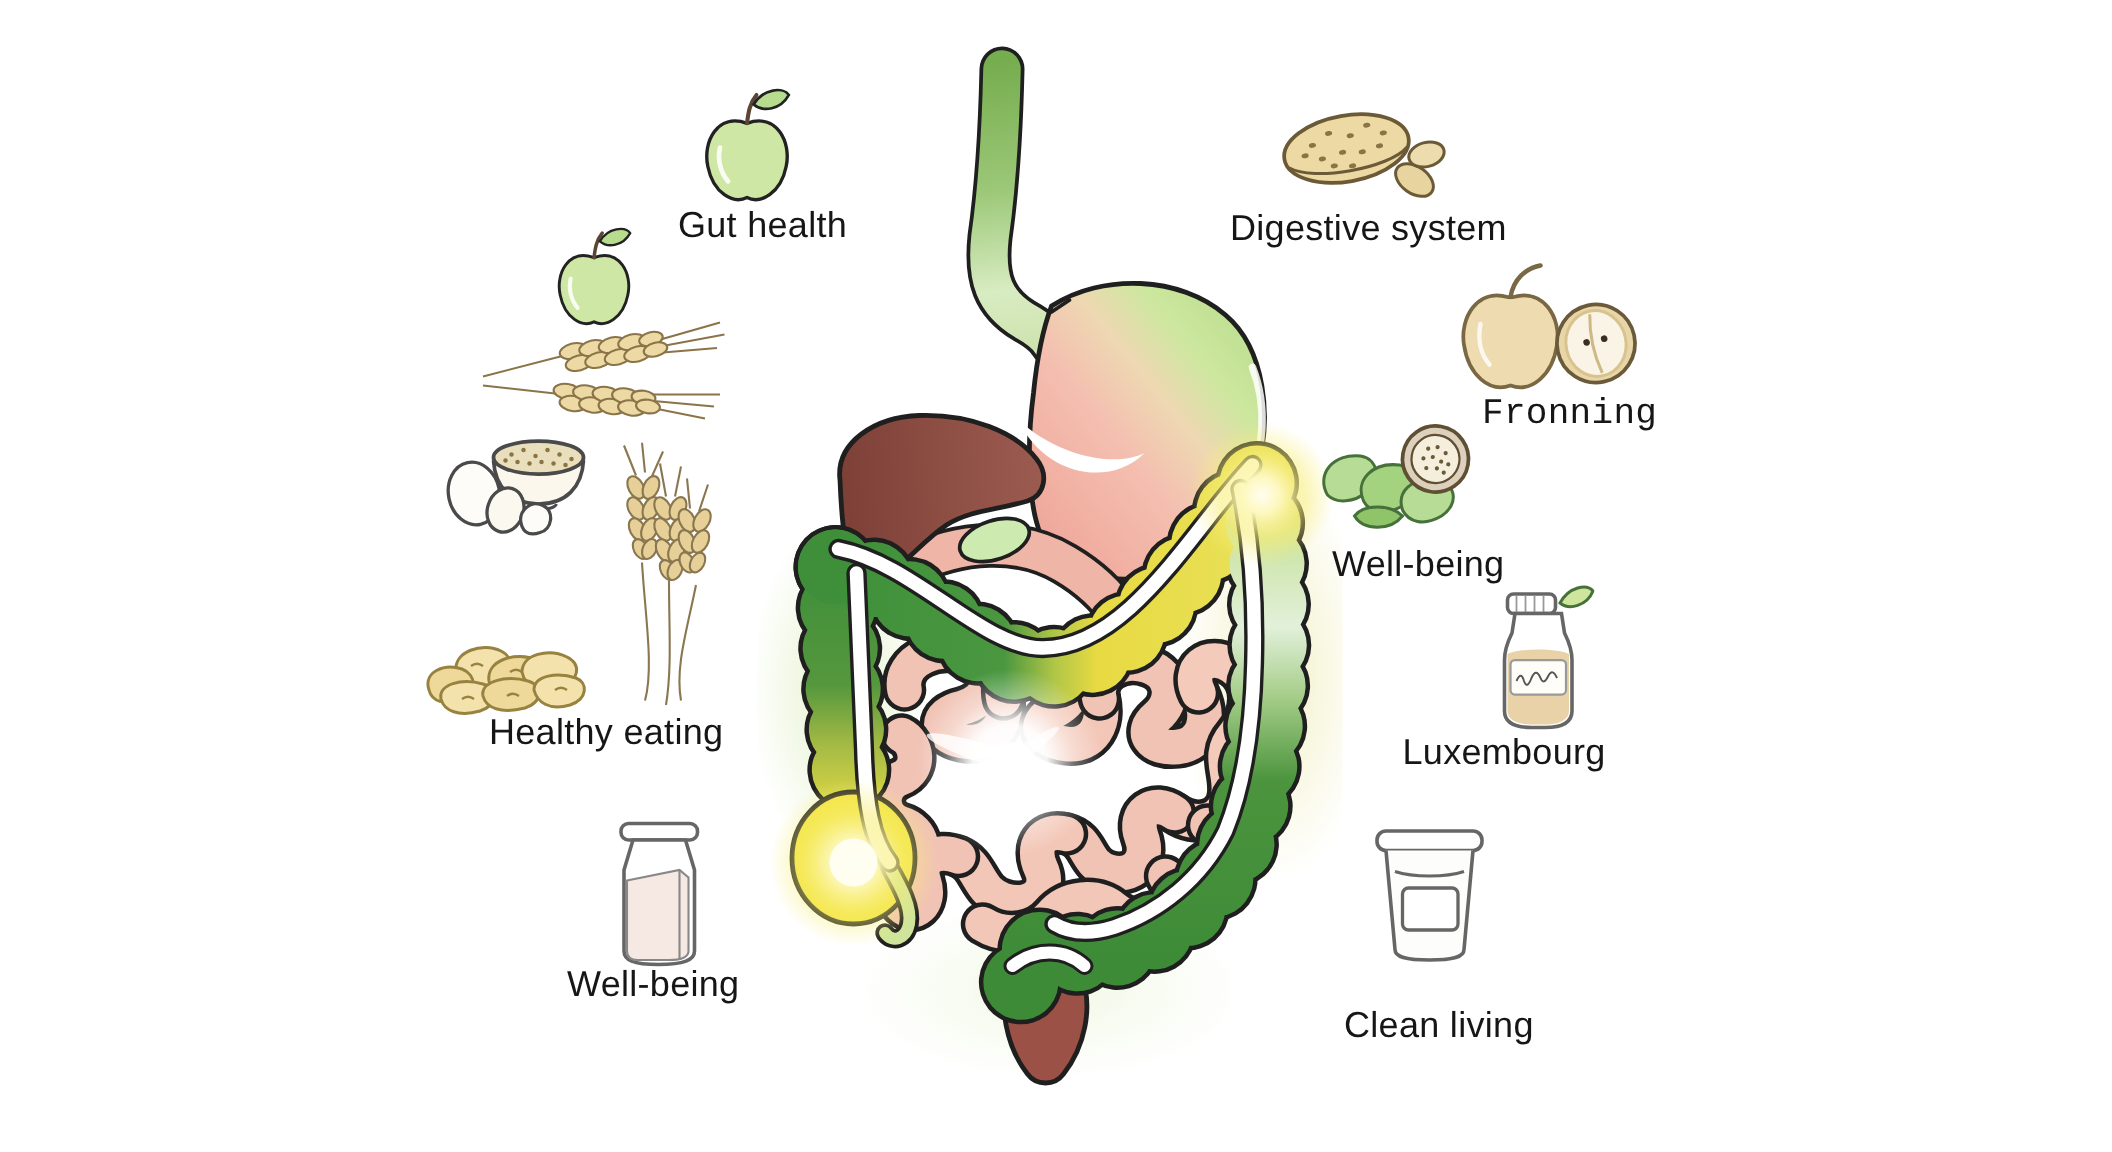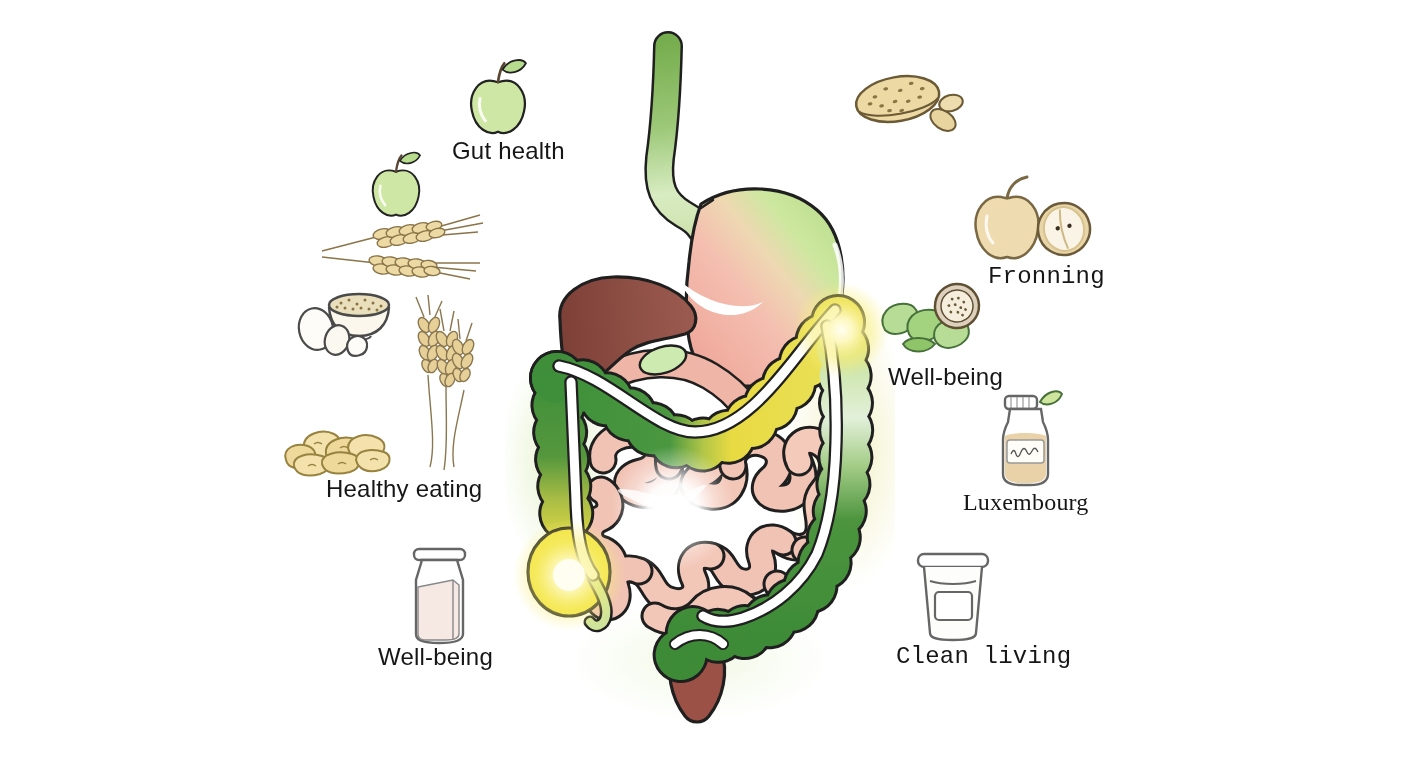--- a/index.html
+++ b/index.html
@@ -217,20 +217,21 @@
           <ellipse cx="72" cy="36" rx="2.4" ry="1.6"></ellipse>
             <ellipse cx="22" cy="34" rx="2.4" ry="1.6"></ellipse>
           <ellipse cx="52" cy="46" rx="2.4" ry="1.6"></ellipse>
             <ellipse cx="40" cy="44" rx="2.4" ry="1.6"></ellipse>
         </g>
       </g>
       <ellipse cx="95" cy="55" rx="14" ry="9" transform="rotate(35 95 55)" fill="#e7d49e" stroke="#6b5a35" stroke-width="2"></ellipse>
       <ellipse cx="103" cy="38" rx="12" ry="8" transform="rotate(-15 103 38)" fill="#edddae" stroke="#6b5a35" stroke-width="2"></ellipse>
     </svg>
   </div>
+  <div class="caption" style="left:820px;top:140px;">Digestive system</div>
 
   <div class="icon" style="left:363px;top:150px;width:66px;height:70px;">
     <svg viewBox="0 0 80 90">
       <path d="M40,28 C18,20 7,42 11,60 C15,80 30,88 40,83 C50,88 65,80 69,60 C73,42 62,20 40,28 Z" fill="#cfe7a4" stroke="#222" stroke-width="2.5"></path>
       <path d="M40,28 C41,20 42,13 47,7" fill="none" stroke="#5a4632" stroke-width="3" stroke-linecap="round"></path>
       <path d="M45,14 C52,2 67,1 71,7 C65,18 52,20 45,14 Z" fill="#b7dc8e" stroke="#222" stroke-width="2"></path>
       <path d="M20,46 C18,54 20,64 26,71" fill="none" stroke="#ffffff" stroke-width="3.5" stroke-linecap="round" opacity=".85"></path>
     </svg>
   </div>
 
@@ -394,21 +395,21 @@
           <line x1="29" y1="9" x2="29" y2="20"></line>
           <line x1="35" y1="9" x2="35" y2="20"></line>
           <line x1="41" y1="9" x2="41" y2="20"></line>
         </g>
       <path d="M22,21 L20,34 C17,40 15,45 15,52 L15,86 C15,93 21,97 33,97 L42,97 C54,97 60,93 60,86 L60,52 C60,45 58,40 55,34 L53,21 Z" fill="#ffffff" stroke="#666" stroke-width="2.4"></path>
       <path d="M17,48 C24,44 51,44 58,48 L58,86 C58,91 53,95 42,95 L33,95 C22,95 17,91 17,86 Z" fill="#e9d2a8"></path>
       <rect x="19" y="52" width="37" height="23" rx="3" fill="#fffdf8" stroke="#999" stroke-width="1.5"></rect>
       <path d="M23,66 q3,-7 5,0 q2,6 5,-2 q3,-7 6,0 q2,5 5,-1 q3,-6 6,1" fill="none" stroke="#555" stroke-width="1.3"></path>
     </svg>
   </div>
-  <div class="caption" style="left:963px;top:489px;font-family:Liberation Serif, serif;">Luxembourg</div>
+  <div class="caption" style="left:935px;top:489px;">Luxembourg</div>
 
   <div class="icon" style="left:278px;top:408px;width:130px;height:75px;">
     <svg viewBox="0 0 130 75">
       <g stroke="#97823f" stroke-width="2">
         <path d="M26,40 C24,26 44,20 56,26 C66,31 64,44 52,48 C38,52 28,50 26,40 Z" fill="#f3e2ab"></path>
         <path d="M48,46 C46,32 66,26 80,32 C90,37 88,50 76,54 C62,58 50,56 48,46 Z" fill="#eed99b"></path>
         <path d="M70,40 C70,28 88,24 100,30 C110,35 108,46 96,50 C82,54 72,50 70,40 Z" fill="#f3e2ab"></path>
         <path d="M8,52 C4,40 18,34 30,38 C40,42 40,54 30,58 C18,62 10,60 8,52 Z" fill="#eed99b"></path>
         <path d="M16,58 C14,48 30,44 44,48 C54,51 54,62 42,66 C28,70 18,66 16,58 Z" fill="#f3e2ab"></path>
         <path d="M44,56 C42,46 60,42 74,46 C84,49 84,60 72,64 C56,68 46,64 44,56 Z" fill="#eed99b"></path>
@@ -436,15 +437,15 @@
   <div class="caption" style="left:378px;top:644px;">Well-being</div>
 
   <div class="icon" style="left:908px;top:545px;width:90px;height:100px;">
     <svg viewBox="0 0 90 100">
       <rect x="10" y="9" width="70" height="13" rx="6" fill="#ffffff" stroke="#666" stroke-width="2.4"></rect>
       <path d="M16,22 L22,88 C22,93 29,95 45,95 C61,95 68,93 68,88 L74,22" fill="#fdfdfb" stroke="#666" stroke-width="2.4"></path>
       <path d="M22,36 C34,40 56,40 68,36" fill="none" stroke="#666" stroke-width="2"></path>
       <rect x="27" y="47" width="37" height="28" rx="4" fill="#ffffff" stroke="#666" stroke-width="2.2"></rect>
     </svg>
   </div>
-  <div class="caption" style="left:896px;top:644px;font-family:Liberation Mono, monospace;">Clean living</div>
+  <div class="caption" style="left:896px;top:671px;">Clean living</div>
 
 </div>
 
 </body></html>

